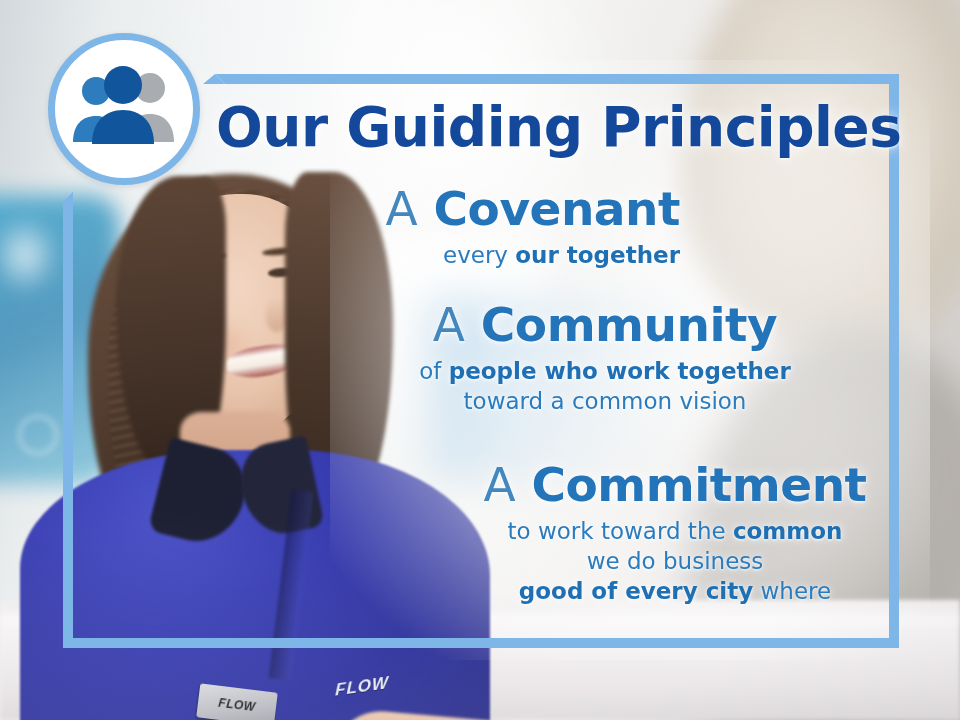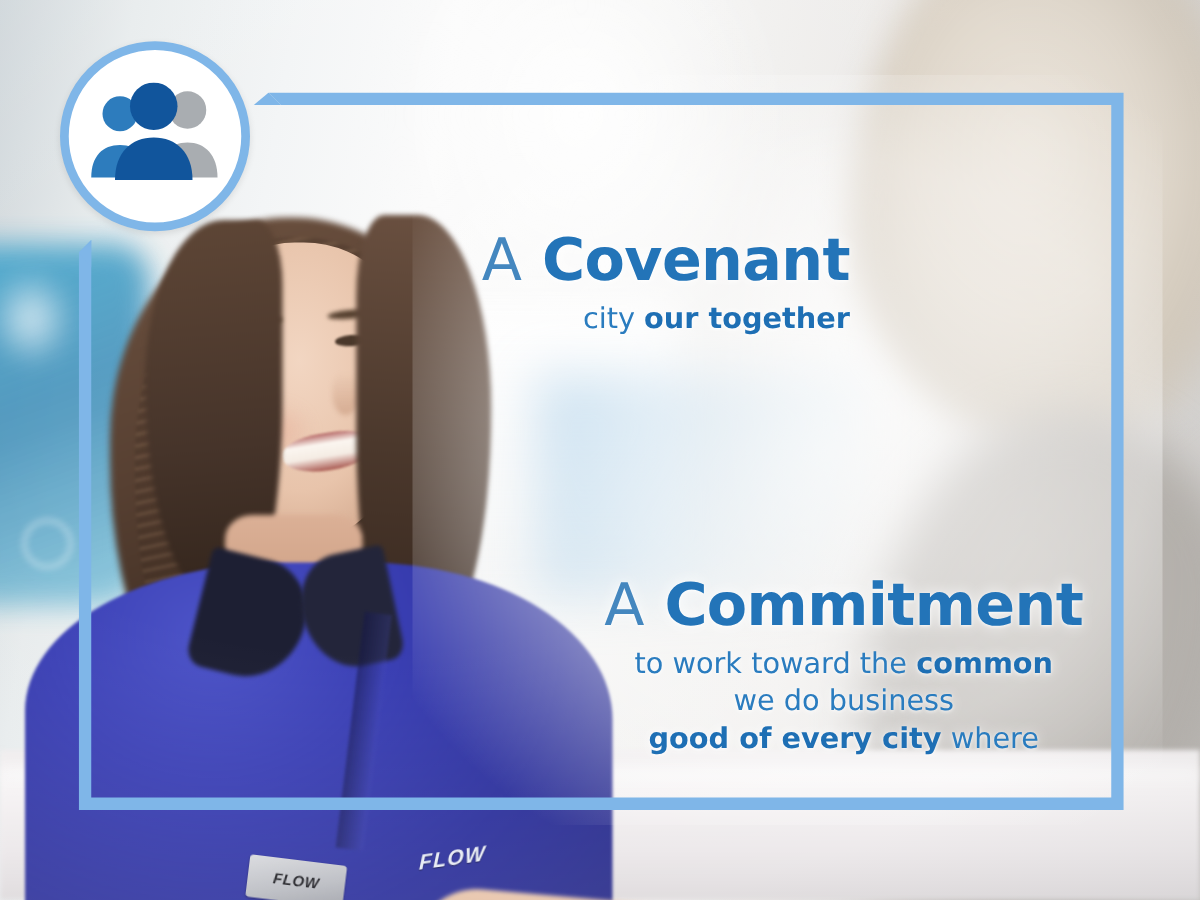--- a/index.html
+++ b/index.html
@@ -461,31 +461,42 @@
       <path d="M58 76 C58 58 68 48 82 48 C96 48 106 58 106 76 Z" fill="#A9ADB1"></path>
 
       <circle cx="28" cy="25" r="14" fill="#2D7CBD"></circle>
       <path d="M5 76 C5 59 14 50 28 50 C42 50 51 59 51 76 Z" fill="#2D7CBD"></path>
 
       <circle cx="55" cy="19" r="19" fill="#11559C"></circle>
       <path d="M24 78 C24 56 37 44 55 44 C73 44 86 56 86 78 Z" fill="#11559C"></path>
     </svg>
   </div>
 
+  <div class="headline">Our Guiding Principles</div>
 
   <div class="pos-covenant">
     <div class="p-title">
       <span class="art">A</span>
       <span class="word">Covenant</span>
     </div>
     <div class="p-sub">
-        <div><span>city </span><b>our together</b></div>
+        <div><span>every </span><b>our together</b></div>
       </div>
   </div>
 
+  <div class="pos-community">
+    <div class="p-title">
+      <span class="art">A</span>
+      <span class="word">Community</span>
+    </div>
+    <div class="p-sub">
+        <div><span>of </span><b>people who work together</b></div>
+        <div><span>toward a common vision</span></div>
+      </div>
+  </div>
 
   <div class="pos-commitment">
     <div class="p-title">
       <span class="art">A</span>
       <span class="word">Commitment</span>
     </div>
     <div class="p-sub">
         <div><span>to work toward the </span><b>common</b></div>
         <div><span>we do business</span></div>
         <div><b>good of every city</b><span> where</span></div>

